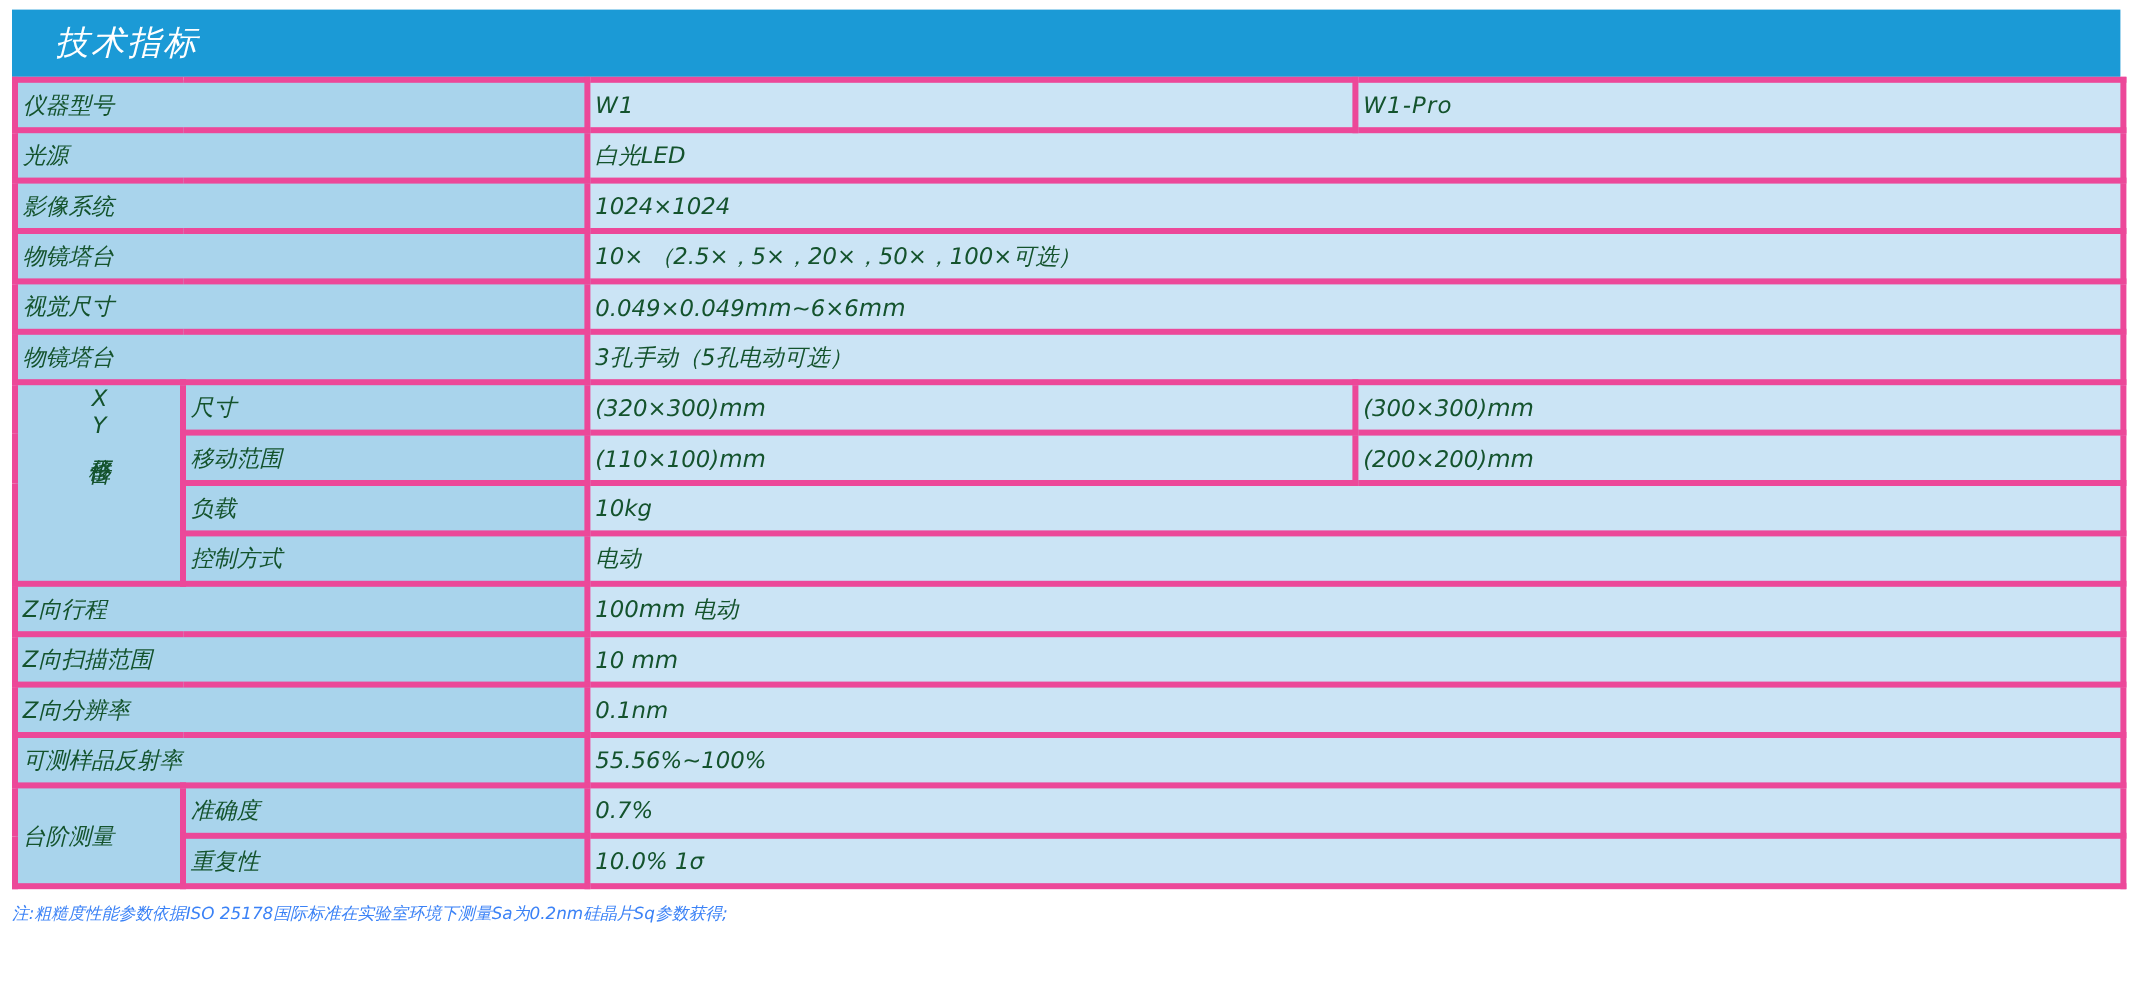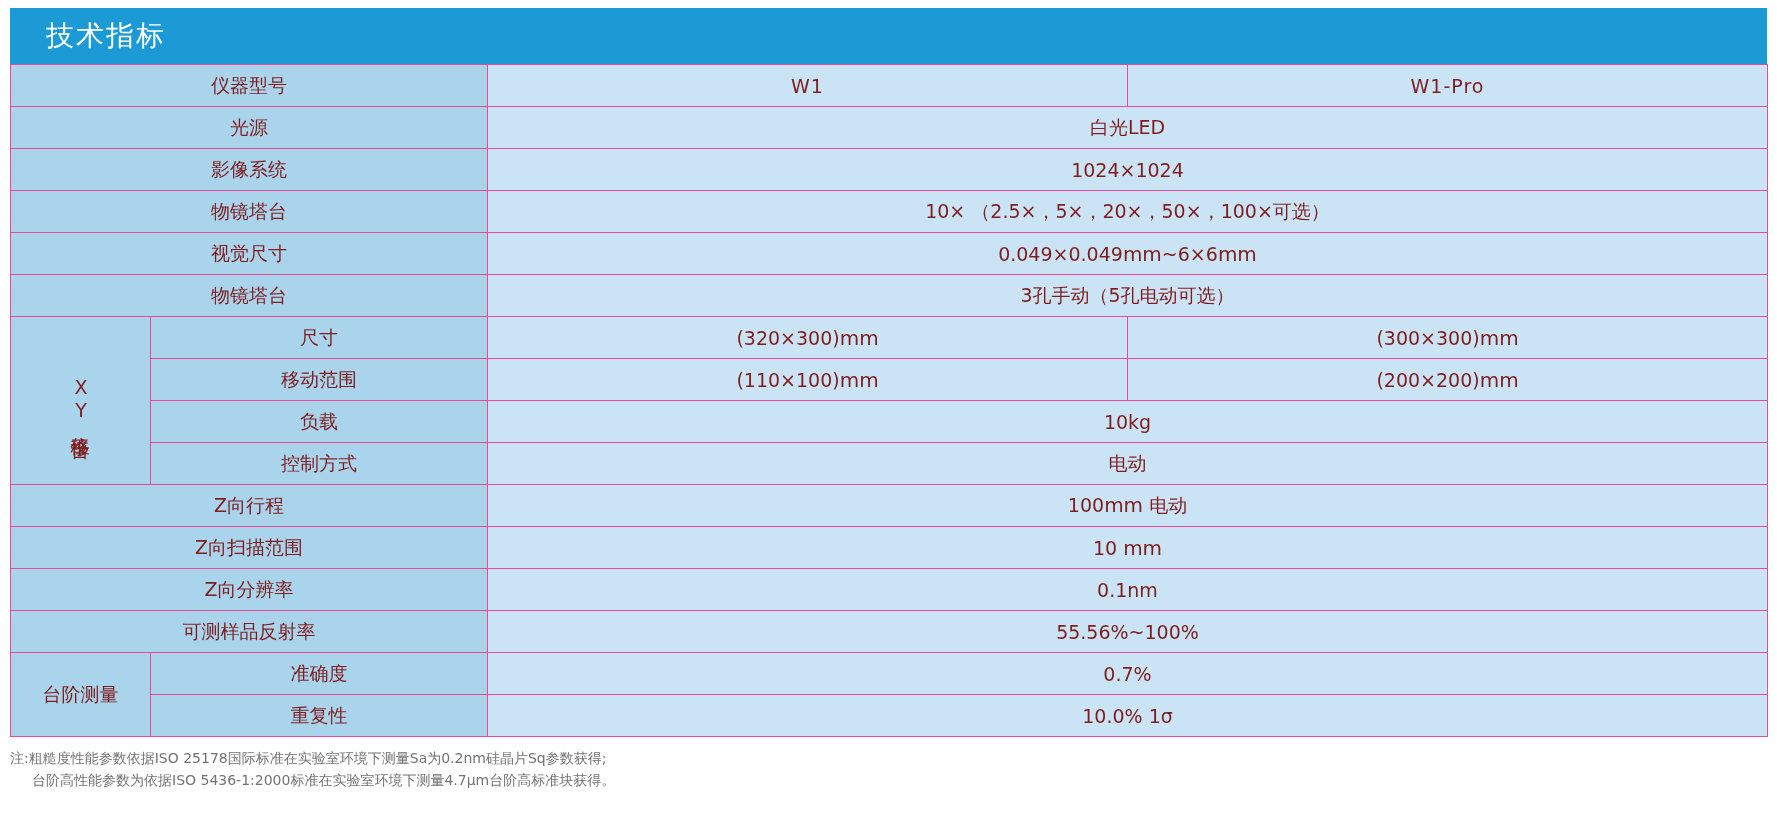--- a/index.html
+++ b/index.html
@@ -12,20 +12,21 @@
     height: 820px;
     font-family: "Liberation Sans", "DejaVu Sans", sans-serif;
     overflow: hidden;
   }
   .page {
     position: relative;
     width: 1777px;
     height: 820px;
     box-sizing: border-box;
     padding: 8px 10px 0 10px;
+    font-style: italic;
   }
   .spec-header {
     background: #1b9ad6;
     color: #ffffff;
     height: 56px;
     display: flex;
     align-items: center;
     padding-left: 36px;
     box-sizing: border-box;
   }
@@ -33,25 +34,25 @@
     font-size: 28px;
     letter-spacing: 2px;
     font-family: "DejaVu Sans", "Liberation Sans", sans-serif;
   }
   table.spec {
     border-collapse: collapse;
     width: 1757px;
     table-layout: fixed;
   }
   table.spec td {
-    border: 1px solid #ec4899;
+    border: 5px solid #ec4899;
     height: 42px;
     font-size: 19px;
-    color: #7f1d1d;
-    text-align: center;
+    color: #14532d;
+    text-align: left;
     vertical-align: middle;
     font-family: "DejaVu Sans", "Liberation Sans", sans-serif;
     padding: 0 4px;
     box-sizing: border-box;
   }
   
   td.lbl {
     background: #a9d4ec;
   }
   td.lbl2 {
@@ -77,21 +78,21 @@
     font-family: "DejaVu Sans Mono", "Liberation Mono", monospace;
     font-size: 19px;
     letter-spacing: 1px;
   }
   .small-unit {
     font-size: 20px;
   }
   .note {
     margin-top: 10px;
     font-size: 14px;
-    color: #737373;
+    color: #3b82f6;
     line-height: 1.6;
     font-family: "DejaVu Sans", "Liberation Sans", sans-serif;
   }
   .note div:nth-child(2) {
     padding-left: 22px;
   }
 </style>
 </head>
 <body>
 
@@ -192,16 +193,15 @@
 
       <tr>
         <td class="lbl2">重复性</td>
         <td class="val" colspan="2">10.0%  1σ</td>
       </tr>
     </tbody>
   </table>
 
   <div class="note">
     <div>注:粗糙度性能参数依据ISO 25178国际标准在实验室环境下测量Sa为0.2nm硅晶片Sq参数获得;</div>
-    <div>台阶高性能参数为依据ISO 5436-1:2000标准在实验室环境下测量4.7μm台阶高标准块获得。</div>
   </div>
 
 </div>
 
 </body></html>

